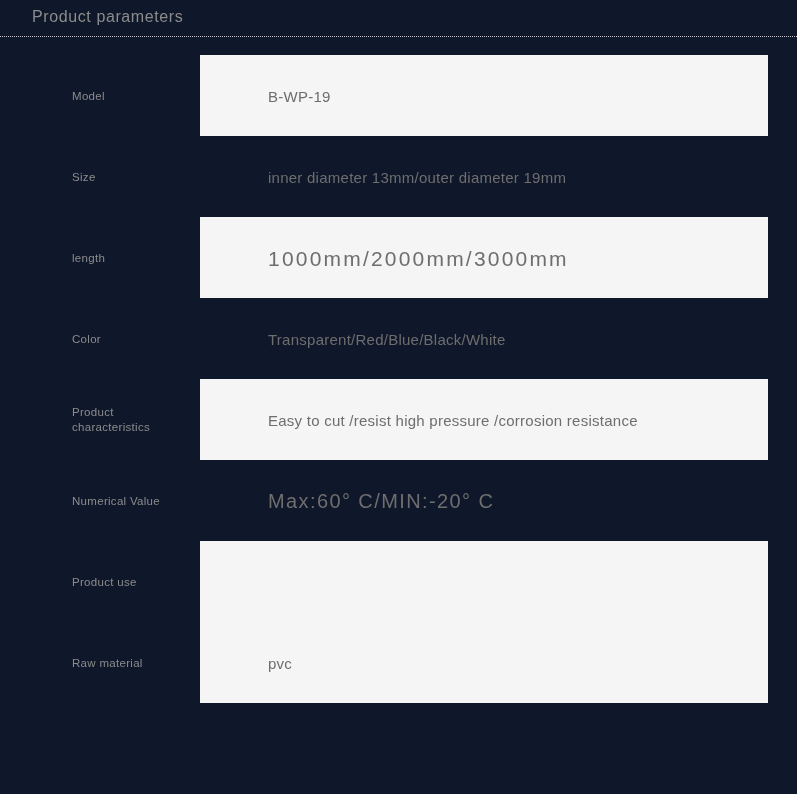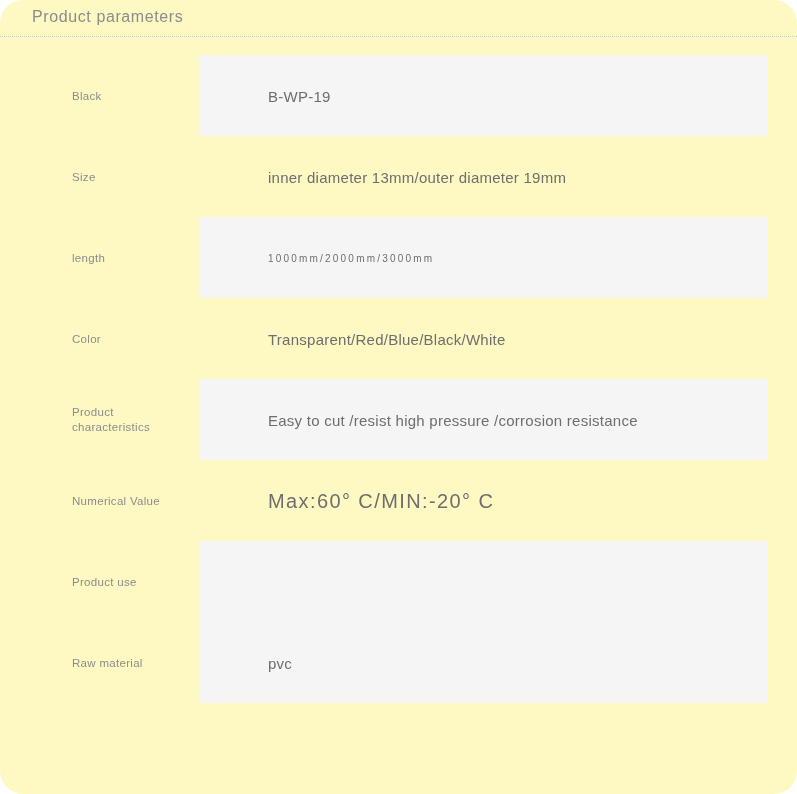--- a/index.html
+++ b/index.html
@@ -12,23 +12,22 @@
     height: 794px;
     overflow: hidden;
     font-family: "Liberation Sans", sans-serif;
     -webkit-font-smoothing: antialiased;
   }
 
   .page {
     position: relative;
     width: 797px;
     height: 794px;
-    background: #fef9c3;
+    background: #0f172a;
     overflow: hidden;
-    border-radius: 23px;
   }
 
   
   .header {
     position: absolute;
     top: 0;
     left: 0;
     width: 797px;
     height: 37px;
   }
@@ -98,21 +97,21 @@
     transform: translateY(-50%);
     width: 500px;
     font-size: 15px;
     line-height: 19px;
     color: #6e6e6e;
     letter-spacing: 0.25px;
   }
 
   
   .param-value.wide {
-    font-size: 10px;
+    font-size: 21px;
     letter-spacing: 2.2px;
   }
   
   .param-value.spaced {
     font-size: 20px;
     letter-spacing: 1.4px;
   }
 </style>
 </head>
 <body>
@@ -120,21 +119,21 @@
 <div class="page">
 
   <div class="header">
     <div class="header-title">Product parameters</div>
     <div class="header-divider"></div>
   </div>
 
   <div class="param-table">
       <div class="param-row shaded">
         <div class="row-band"></div>
-        <div class="param-label">Black</div>
+        <div class="param-label">Model</div>
         <div class="param-value">B-WP-19</div>
       </div>
       <div class="param-row">
         <div class="row-band"></div>
         <div class="param-label">Size</div>
         <div class="param-value">inner diameter 13mm/outer diameter 19mm</div>
       </div>
       <div class="param-row shaded">
         <div class="row-band"></div>
         <div class="param-label">length</div>

